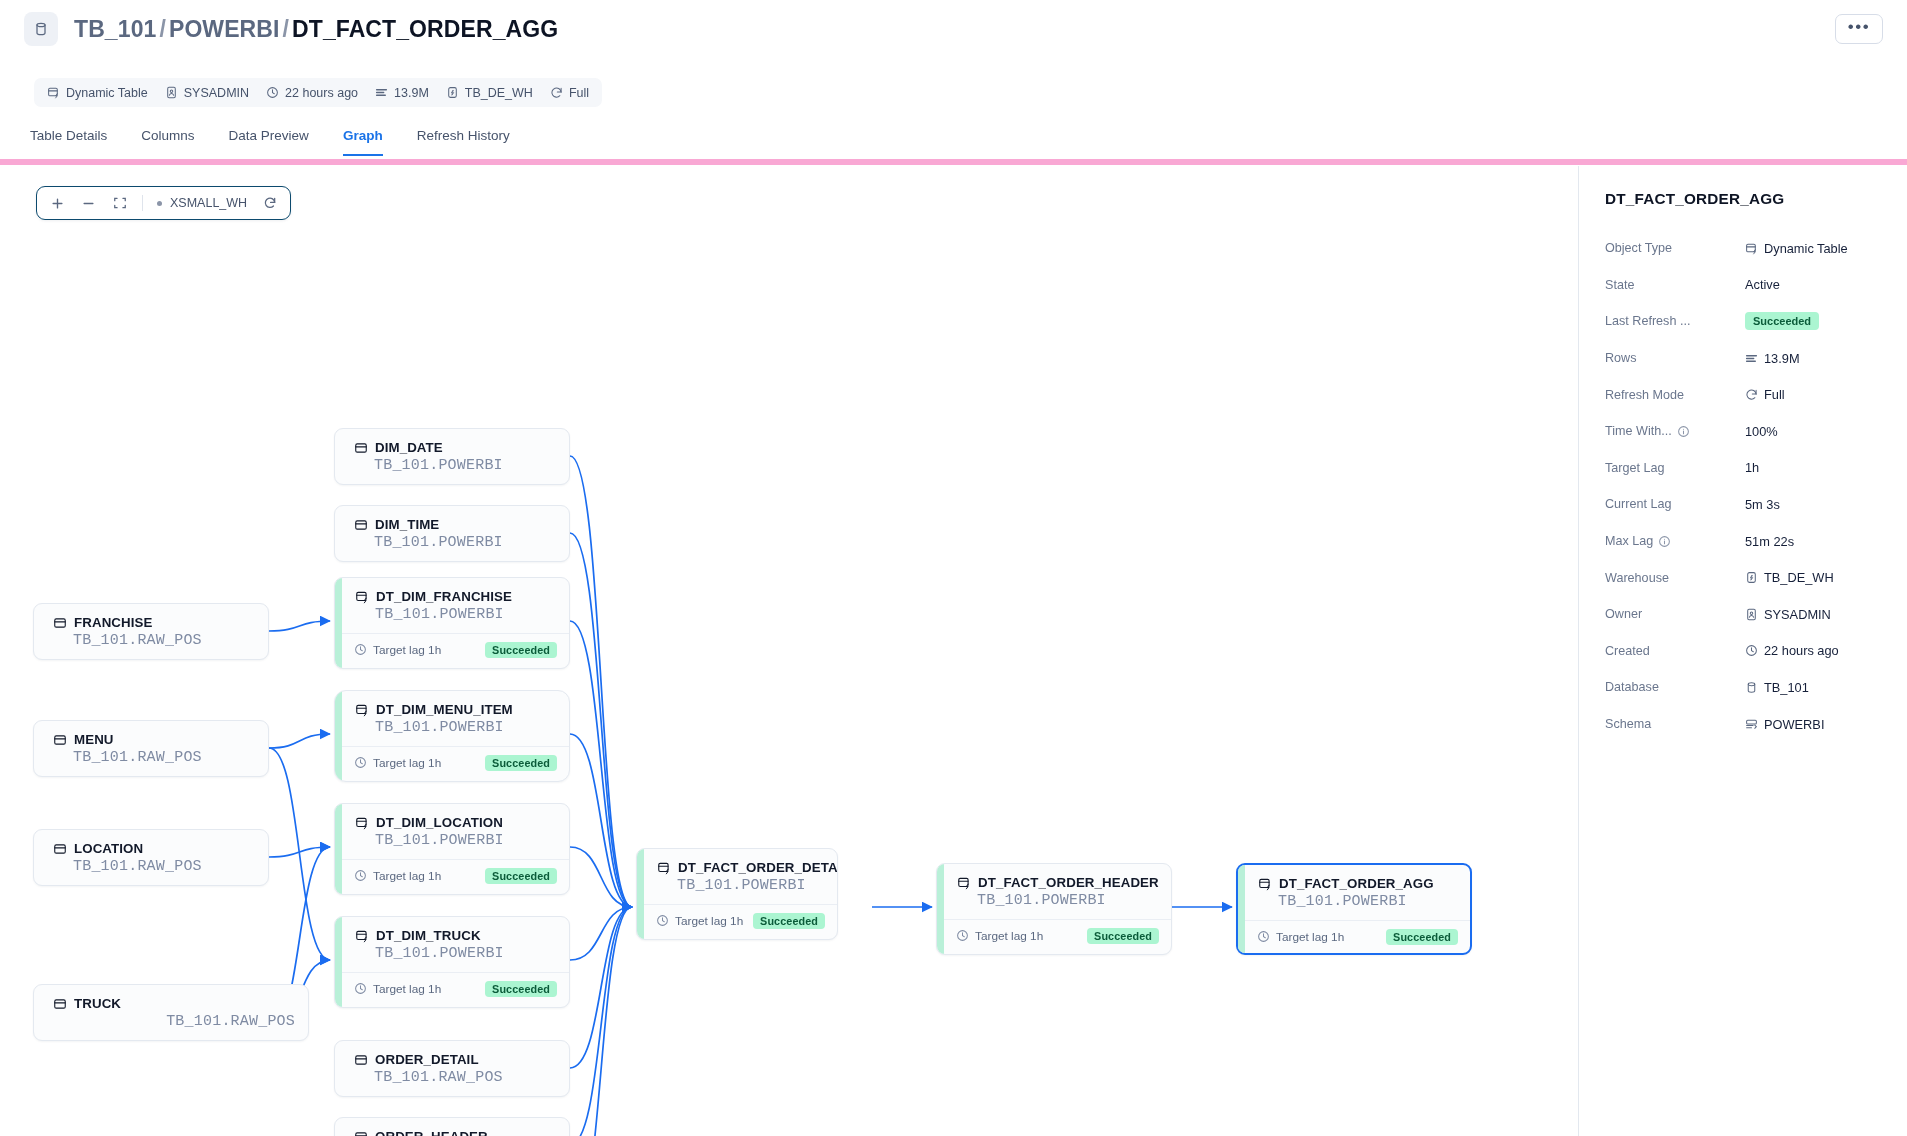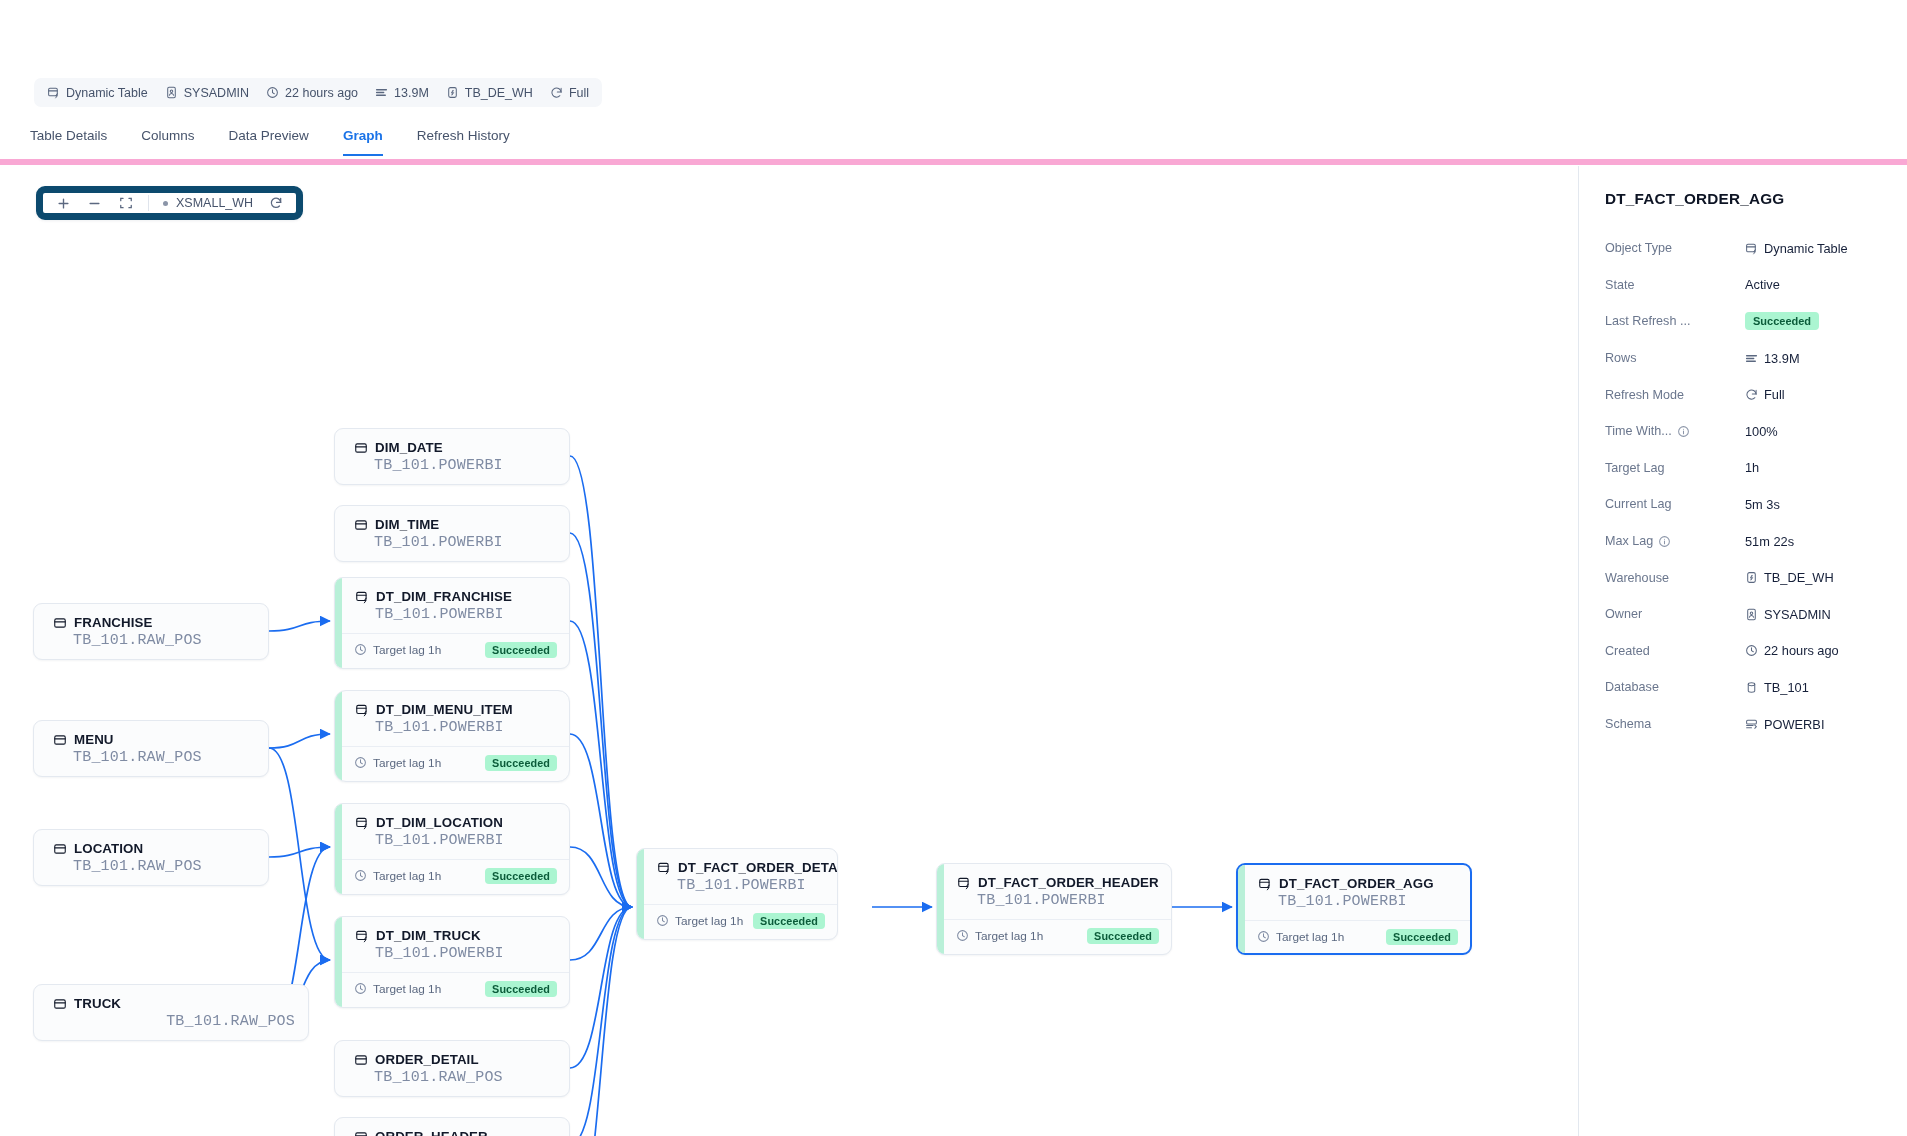--- a/index.html
+++ b/index.html
@@ -52,21 +52,21 @@
   .tab.active::after {
     content: ""; position: absolute; left: 0; right: 0; bottom: -1px; height: 2px; background: #1a73e8;
   }
 
   
   .canvas { position: absolute; top: 166px; left: 0; width: 1578px; height: 970px; background: #fff; overflow: hidden; }
   .canvas-div { position: absolute; top: 166px; left: 1578px; width: 1px; height: 970px; background: #e3e8ef; }
 
   .gtoolbar {
     position: absolute; top: 20px; left: 36px; height: 34px;
-    background: #fff; border: 7px solid #0c4a6e; border-radius: 9px;
+    background: #fff; border: 1px solid #0c4a6e; border-radius: 9px;
     box-shadow: 0 1px 3px rgba(20,30,60,.07);
     display: flex; align-items: center; padding: 0 12px; gap: 14px; z-index: 5;
   }
   .gt-btn { display: flex; align-items: center; justify-content: center; color: #5b6880; width: 17px; height: 17px; }
   .gt-div { width: 1px; height: 16px; background: #dfe4ec; }
   .gt-wh { display: flex; align-items: center; gap: 8px; font-size: 12.5px; color: #46536b; font-weight: 500; }
   .gt-dot { width: 5px; height: 5px; border-radius: 50%; background: #8b95a8; }
 
   
   .node {
@@ -104,20 +104,36 @@
   .pvalue { font-size: 12.8px; color: #16203a; display: flex; align-items: center; gap: 6px; }
   .pbadge { background: #abf5d1; color: #0b5c3a; font-size: 11px; font-weight: 700; border-radius: 4px; padding: 3px 8px; }
 
   svg.ic { display: block; }
 </style>
 </head>
 <body>
 
 <div class="app">
 
+  <div class="header">
+    <div class="hdr-row">
+      <div class="db-chip">
+        <svg class="ic" width="16" height="16" viewBox="0 0 24 24" fill="none" stroke="#5b6880" stroke-width="1.9" stroke-linecap="round">
+          <ellipse cx="12" cy="6" rx="6" ry="2.6"></ellipse>
+            <path d="M6 6v12c0 1.4 2.7 2.6 6 2.6s6-1.2 6-2.6V6"></path>
+        </svg>
+      </div>
+      <div class="title">
+        <span class="dim">TB_101</span><span class="sep">/</span><span class="dim">POWERBI</span><span class="sep">/</span><span class="cur">DT_FACT_ORDER_AGG</span>
+      </div>
+    </div>
+    <div class="kebab">
+      <span>•••</span>
+    </div>
+  </div>
 
   <div class="metabar" id="metabar">
       <div class="meta">
         <span>
           <svg class="ic" width="13" height="13" viewBox="0 0 24 24" fill="none" stroke="#5b6880" stroke-width="1.9" stroke-linecap="round" stroke-linejoin="round">
             <rect x="3" y="4" width="16" height="14" rx="2.5"></rect>
             <path d="M3 9h16"></path>
             <path d="M19 14l-3 4h3l-3 4" stroke-width="1.7"></path>
           </svg>
         </span>

